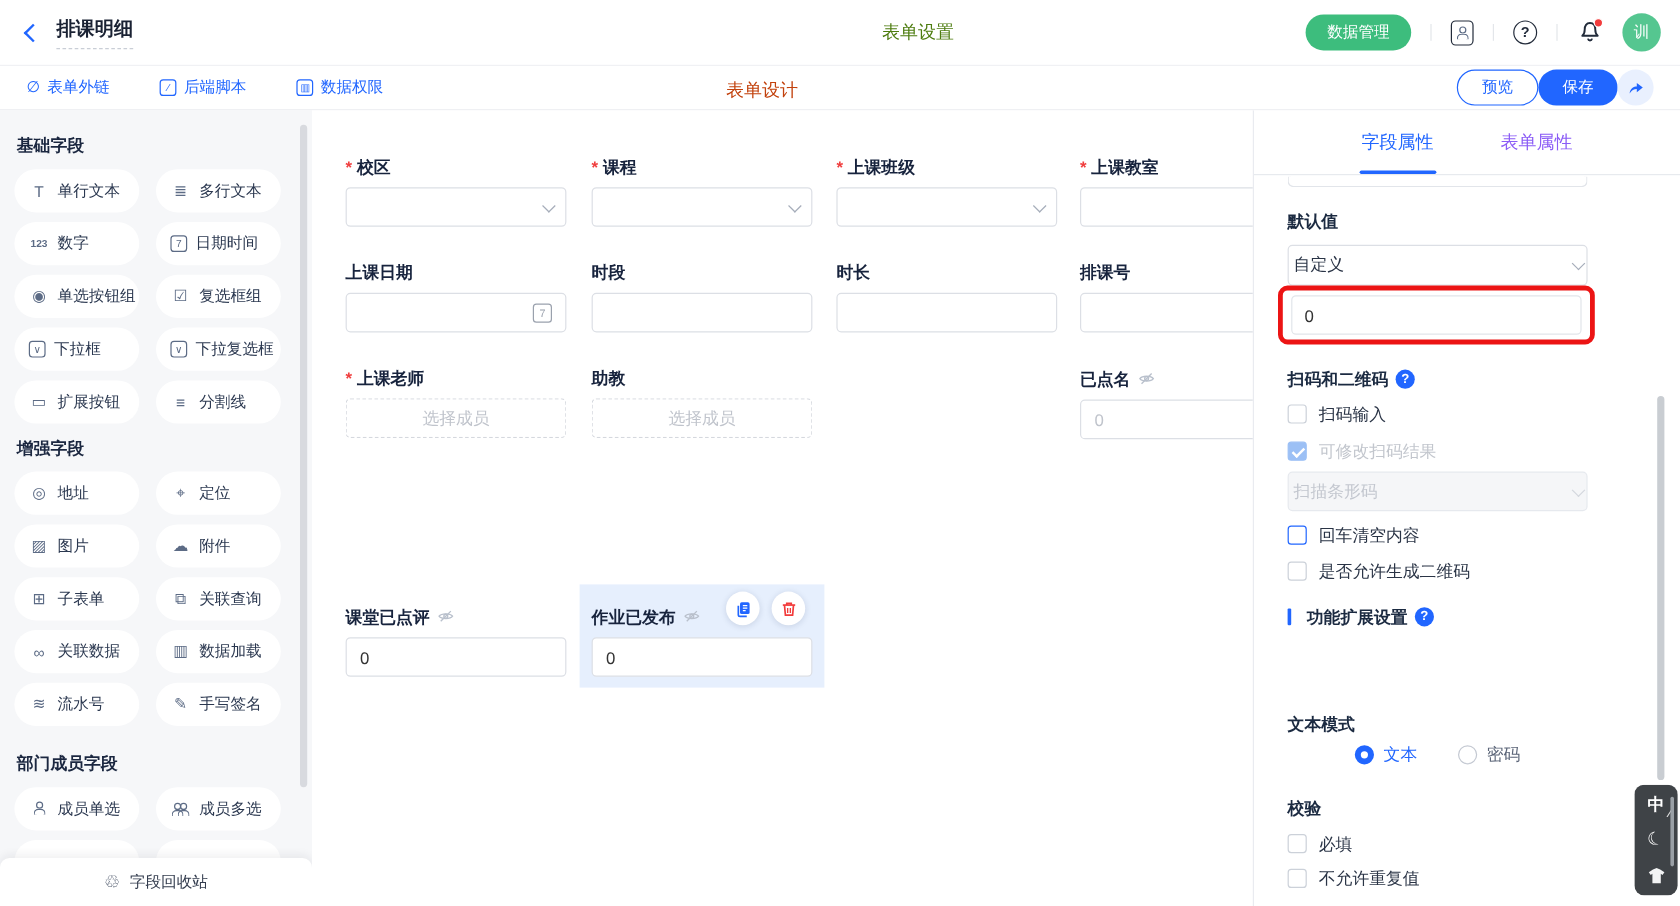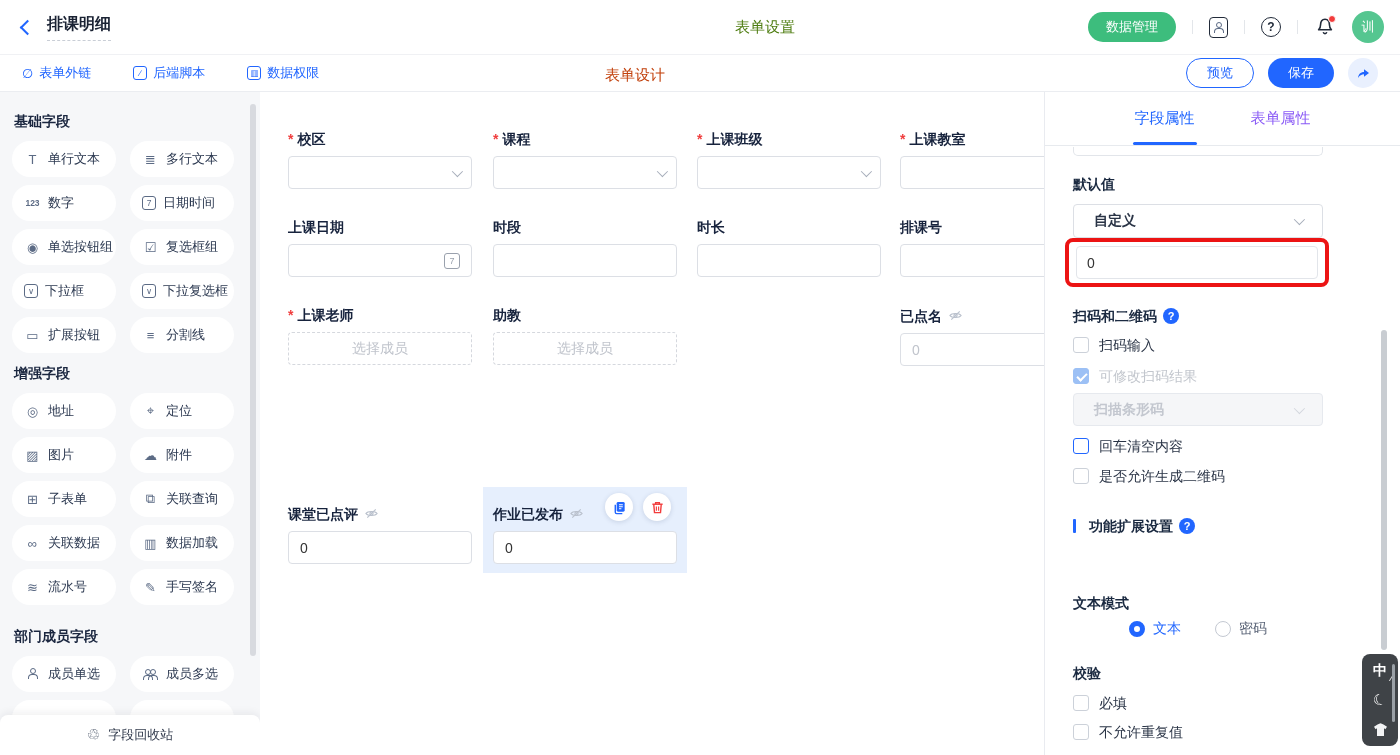--- a/index.html
+++ b/index.html
@@ -19,21 +19,21 @@
   .contacts { width:19px; height:21px; border:1.6px solid #222b3a; border-radius:4px; display:flex; align-items:center; justify-content:center; color:#222b3a; cursor:pointer; }
   .helpcirc { width:20px; height:20px; border:1.6px solid #222b3a; border-radius:50%; display:flex; align-items:center; justify-content:center; font-size:12px; font-weight:bold; color:#222b3a; cursor:pointer; }
   .bellwrap { position:relative; width:22px; height:22px; cursor:pointer; }
   .belldot { position:absolute; top:-1px; right:0; width:8px; height:8px; border-radius:50%; background:#f23c3c; border:1.5px solid #fff; }
   .avatar { width:32px; height:32px; border-radius:50%; background:#55c690; color:#fff; font-size:13px; display:flex; align-items:center; justify-content:center; cursor:pointer; }
 
   
   .toolbar { height:37px; border-bottom:1px solid #ebedf1; display:flex; align-items:center; padding:0 22px; gap:42px; background:#fff; }
   .tlink { display:flex; align-items:center; gap:6px; color:#2166ff; font-size:13px; cursor:pointer; }
   .tlink .g { font-size:13px; }
-  .tool-right { margin-left:auto; display:flex; gap:14px; }
+  .tool-right { margin-left:auto; display:flex; }
   .btn-outline { height:30px; padding:0 20px; border-radius:15px; border:1px solid #2166ff; background:#fff; color:#2166ff; font-size:13px; cursor:pointer; }
   .btn-solid { height:30px; padding:0 20px; border-radius:15px; border:none; background:#2166ff; color:#fff; font-size:13px; cursor:pointer; }
   .sharecirc { width:30px; height:30px; border-radius:50%; background:#e9f0fe; display:flex; align-items:center; justify-content:center; cursor:pointer; }
 
   
   .main { display:flex; height:663px; }
 
   
   .sidebar { width:260px; background:#f6f7f9; position:relative; padding:22px 0 0 12px; overflow:hidden; }
   .sec-title { font-size:14px; font-weight:bold; color:#1b2740; margin:0 0 13px 2px; line-height:14px; }
@@ -69,21 +69,21 @@
   .actcirc { position:absolute; width:28px; height:28px; border-radius:50%; background:#fff; box-shadow:0 1px 5px rgba(20,40,80,.15); display:flex; align-items:center; justify-content:center; cursor:pointer; }
 
   
   .panel { width:356px; border-left:1px solid #e9ebf0; position:relative; background:#fff; }
   .ptabs { height:54px; display:flex; align-items:center; justify-content:center; gap:56px; border-bottom:1px solid #e7eaee; }
   .ptab { font-size:15px; color:#8b5cf6; position:relative; height:100%; display:flex; align-items:center; cursor:pointer; }
   .ptab.active { color:#2166ff; }
   .ptab.active::after { content:""; position:absolute; left:50%; transform:translateX(-50%); bottom:0; width:64px; height:3px; border-radius:2px; background:#2166ff; }
   .stub { position:absolute; left:28px; top:55px; width:250px; height:9px; border:1px solid #e2e5ea; border-top:none; border-radius:0 0 5px 5px; }
   .plabel { position:absolute; left:28px; font-size:14px; font-weight:bold; color:#1b2a41; line-height:15px; display:flex; align-items:center; gap:6px; }
-  .psel { position:absolute; left:28px; width:250px; height:34px; border:1px solid #dcdfe5; border-radius:4px; display:flex; align-items:center; justify-content:space-between; padding:0 20px; font-size:14px; color:#2a3446; cursor:pointer; background:#fff;font-weight:bold; }
+  .psel { position:absolute; left:28px; width:250px; height:34px; border:1px solid #dcdfe5; border-radius:4px; display:flex; align-items:center; justify-content:space-between; padding:0 4px; font-size:14px; color:#2a3446; cursor:pointer; background:#fff; }
   .psel.disabled { background:#f5f6f8; color:#c3c7cf; border-color:#e6e9ee; cursor:default; }
   .redbox { position:absolute; left:20px; top:146px; width:264px; height:49px; border:4px solid #ec1414; border-radius:8px; padding:4px 7px; }
   .redbox .inner { width:100%; height:100%; border:1px solid #e2e5ea; border-radius:4px; display:flex; align-items:center; padding:0 10px; font-size:14px; color:#333; background:#fff; }
   .cbrow { position:absolute; left:28px; display:flex; align-items:center; gap:10px; font-size:14px; color:#2a3446; cursor:pointer; line-height:16px; }
   .cb { width:16px; height:16px; border:1px solid #ccd1d9; border-radius:3px; background:#fff; flex:none; }
   .cb.blue { border-color:#2166ff; }
   .cb.checked-dis { background:#9cc0f5; border-color:#9cc0f5; position:relative; }
   .cb.checked-dis::after { content:""; position:absolute; left:4.5px; top:1.5px; width:4px; height:8px; border-right:2px solid #fff; border-bottom:2px solid #fff; transform:rotate(45deg); }
   .dimtext { color:#c2c6cd; }
   .helpq { width:16px; height:16px; border-radius:50%; background:#2166ff; color:#fff; font-size:11px; font-weight:bold; display:inline-flex; align-items:center; justify-content:center; flex:none; cursor:pointer; }
@@ -475,21 +475,21 @@
     </div>
     <label class="cbrow" style="top:346px">
       <span class="cb blue"></span>
         <span>回车清空内容</span>
     </label>
     <label class="cbrow" style="top:376px">
       <span class="cb"></span>
         <span>是否允许生成二维码</span>
     </label>
 
-    <div class="plabel barpre" style="top:426px">
+    <div class="plabel barpre" style="top:414px">
       <span>功能扩展设置</span>
         <span class="helpq">?</span>
     </div>
 
     <div class="plabel" style="top:504px">文本模式</div>
     <div class="radiorow" style="top:528px">
       <span class="rlab on">
           <span class="radio on"></span>
           <span>文本</span>
         </span>

